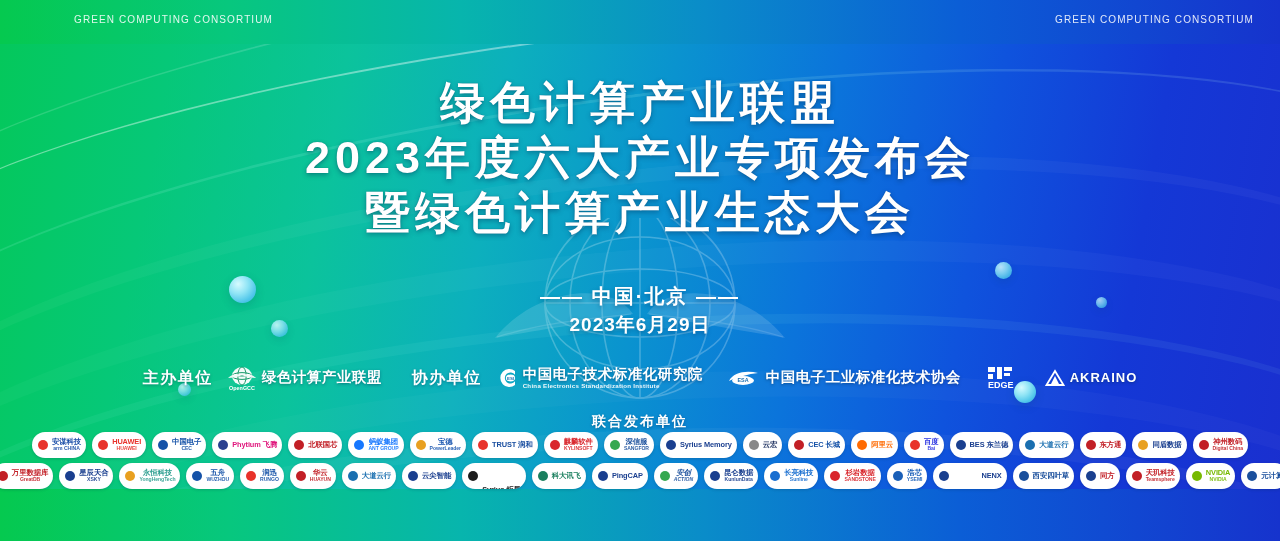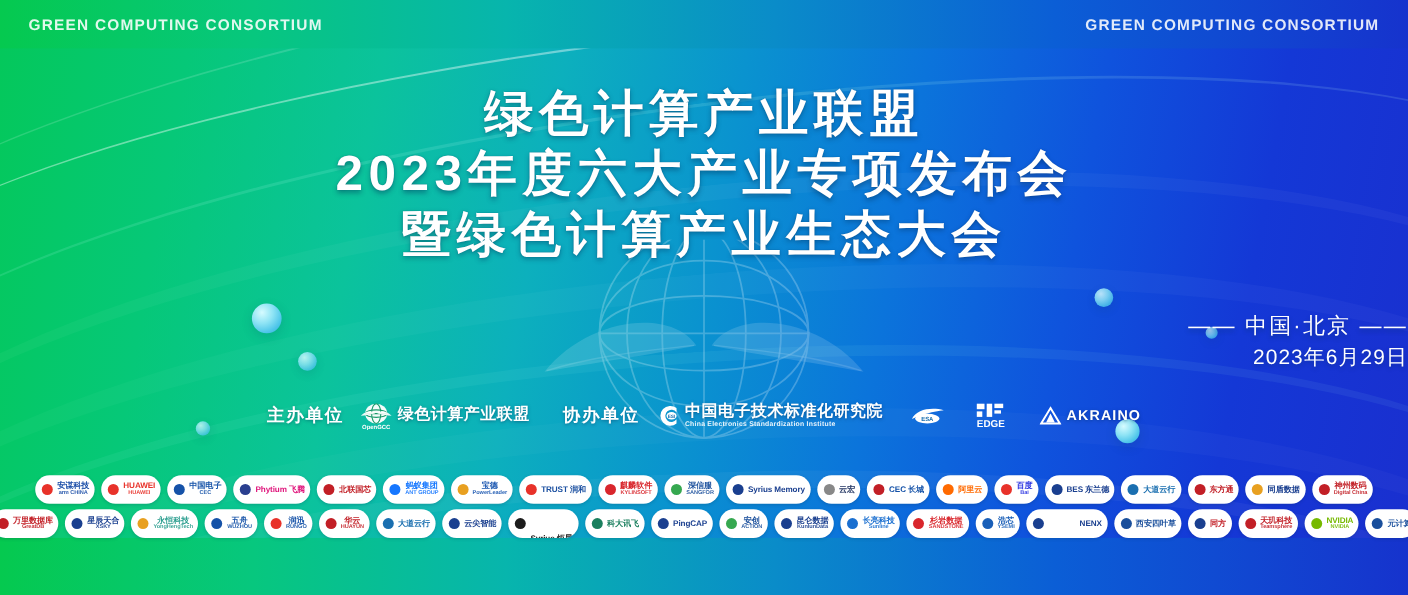--- a/index.html
+++ b/index.html
@@ -42,39 +42,39 @@
   
   .globe{position:absolute;left:50%;top:218px;transform:translateX(-50%);
          width:330px;height:210px;opacity:.42;pointer-events:none;}
 
   
   .sphere{position:absolute;border-radius:50%;
     background:radial-gradient(circle at 34% 30%,#d6fbff 0%,#8fe4f5 38%,#4fc6ea 70%,#2ea7d8 100%);
     box-shadow:0 3px 10px rgba(0,60,90,.18);}
 
   
-  .corner-label{position:absolute;top:14px;font-size:14px;letter-spacing:1.1px;
-     color:rgba(255,255,255,.88);font-weight:700;}
+  .corner-label{position:absolute;top:14px;font-size:10px;letter-spacing:1.1px;
+     color:rgba(255,255,255,.88);font-weight:400;margin-left:48px;}
   .corner-left{left:26px;}
   .corner-right{right:26px;}
 
   
   .title-wrap{position:absolute;left:0;right:0;top:76px;text-align:center;}
   .tline{
     font-family:"Liberation Sans","DejaVu Sans",sans-serif;
     font-weight:bold;color:#ffffff;letter-spacing:5px;
     text-shadow:0 2px 5px rgba(0,45,85,.42), 0 0 1px rgba(0,50,90,.5);
     line-height:1.22;white-space:nowrap;
   }
   .tline.l1{font-size:45px;}
   .tline.l2{font-size:45px;}
   .tline.l3{font-size:45px;}
 
-  .subline{position:absolute;left:0;right:0;text-align:right;color:#fff;
-    font-weight:normal;text-shadow:0 2px 4px rgba(0,45,85,.4);white-space:nowrap;}
+  .subline{position:absolute;left:0;right:0;text-align:center;color:#fff;
+    font-weight:bold;text-shadow:0 2px 4px rgba(0,45,85,.4);white-space:nowrap;}
   .sub-city{top:283px;font-size:20px;letter-spacing:2px;}
   .sub-date{top:312px;font-size:19px;letter-spacing:1px;}
 
   
   .org-row{position:absolute;top:365px;left:0;right:0;display:flex;
     justify-content:center;align-items:center;gap:14px;}
   .org-label{color:#fff;font-weight:bold;font-size:16px;letter-spacing:1.5px;
     text-shadow:0 1px 3px rgba(0,45,85,.45);white-space:nowrap;}
   .org-logo{display:flex;align-items:center;gap:5px;white-space:nowrap;}
   .org-logo .cn{color:#fff;font-weight:bold;font-size:14.5px;letter-spacing:.5px;
@@ -196,20 +196,21 @@
         <span class="en">China Electronics Standardization Institute</span>
       </div>
     </div>
 
     <div class="org-logo" style="margin-left:10px;">
       <svg class="mark" width="34" height="18" viewBox="0 0 34 18">
         <path d="M2 12 C 6 3, 20 1, 31 4 C 22 5, 10 8, 2 12 Z" fill="#ffffff"></path>
         <ellipse cx="16" cy="11.5" rx="11" ry="4.4" fill="#ffffff"></ellipse>
         <text x="16" y="13.4" font-size="5.4" font-weight="bold" fill="#1a6fb0" text-anchor="middle" font-family="Liberation Sans, sans-serif">ESA</text>
       </svg>
+      <div class="cn">中国电子工业标准化技术协会</div>
     </div>
 
     <div class="org-logo" style="margin-left:12px;">
       <svg class="mark" width="40" height="26" viewBox="0 0 40 26">
         <rect x="1" y="2" width="7" height="5" fill="#ffffff"></rect>
         <rect x="1" y="9" width="5" height="5" fill="#ffffff"></rect>
         <rect x="10" y="2" width="5" height="12" fill="#ffffff"></rect>
         <rect x="17" y="2" width="8" height="4" fill="#ffffff"></rect>
         <rect x="17" y="8" width="6" height="3" fill="#ffffff"></rect>
         <text x="1" y="23" font-size="9" font-weight="bold" fill="#ffffff" font-family="Liberation Sans, sans-serif">EDGE</text>
@@ -220,20 +221,21 @@
     <div class="org-logo" style="margin-left:4px;">
       <svg class="mark" width="20" height="18" viewBox="0 0 20 18">
         <path d="M10 2 L18.5 16 L1.5 16 Z" fill="none" stroke="#ffffff" stroke-width="1.8"></path>
         <path d="M10 7 L14 15 L6 15 Z" fill="#ffffff"></path>
       </svg>
       <div class="cn" style="font-size:13px;letter-spacing:1px;">AKRAINO</div>
     </div>
 
   </div>
 
+  <div class="joint-title">联合发布单位</div>
 
   <div class="logo-rows">
     <div class="logo-row" id="row1">
         <div class="logo-chip">
           <div class="chip-inner">
             <svg width="12" height="12" viewBox="0 0 12 12" class="gl">
               <circle cx="6" cy="6" r="5" fill="#e8322a"></circle>
             </svg>
             <div class="txt" style="color: rgb(27, 78, 168);">安谋科技<span class="sm">arm CHINA</span></div>
           </div>
@@ -478,21 +480,21 @@
               <circle cx="6" cy="6" r="5" fill="#1a3f8f"></circle>
             </svg>
             <div class="txt" style="color: rgb(26, 63, 143);">PingCAP</div>
           </div>
         </div>
         <div class="logo-chip">
           <div class="chip-inner">
             <svg width="12" height="12" viewBox="0 0 12 12" class="gl">
               <circle cx="6" cy="6" r="5" fill="#36a850"></circle>
             </svg>
-            <div class="txt" style="color: rgb(26, 79, 156);">安创<span class="sm">ACTION</span></div>
+            <div class="txt" style="color: rgb(26, 79, 156); font-style: italic;">安创<span class="sm">ACTION</span></div>
           </div>
         </div>
         <div class="logo-chip">
           <div class="chip-inner">
             <svg width="12" height="12" viewBox="0 0 12 12" class="gl">
               <circle cx="6" cy="6" r="5" fill="#1a3f8f"></circle>
             </svg>
             <div class="txt" style="color: rgb(26, 63, 143);">昆仑数据<span class="sm">KunlunData</span></div>
           </div>
         </div>

